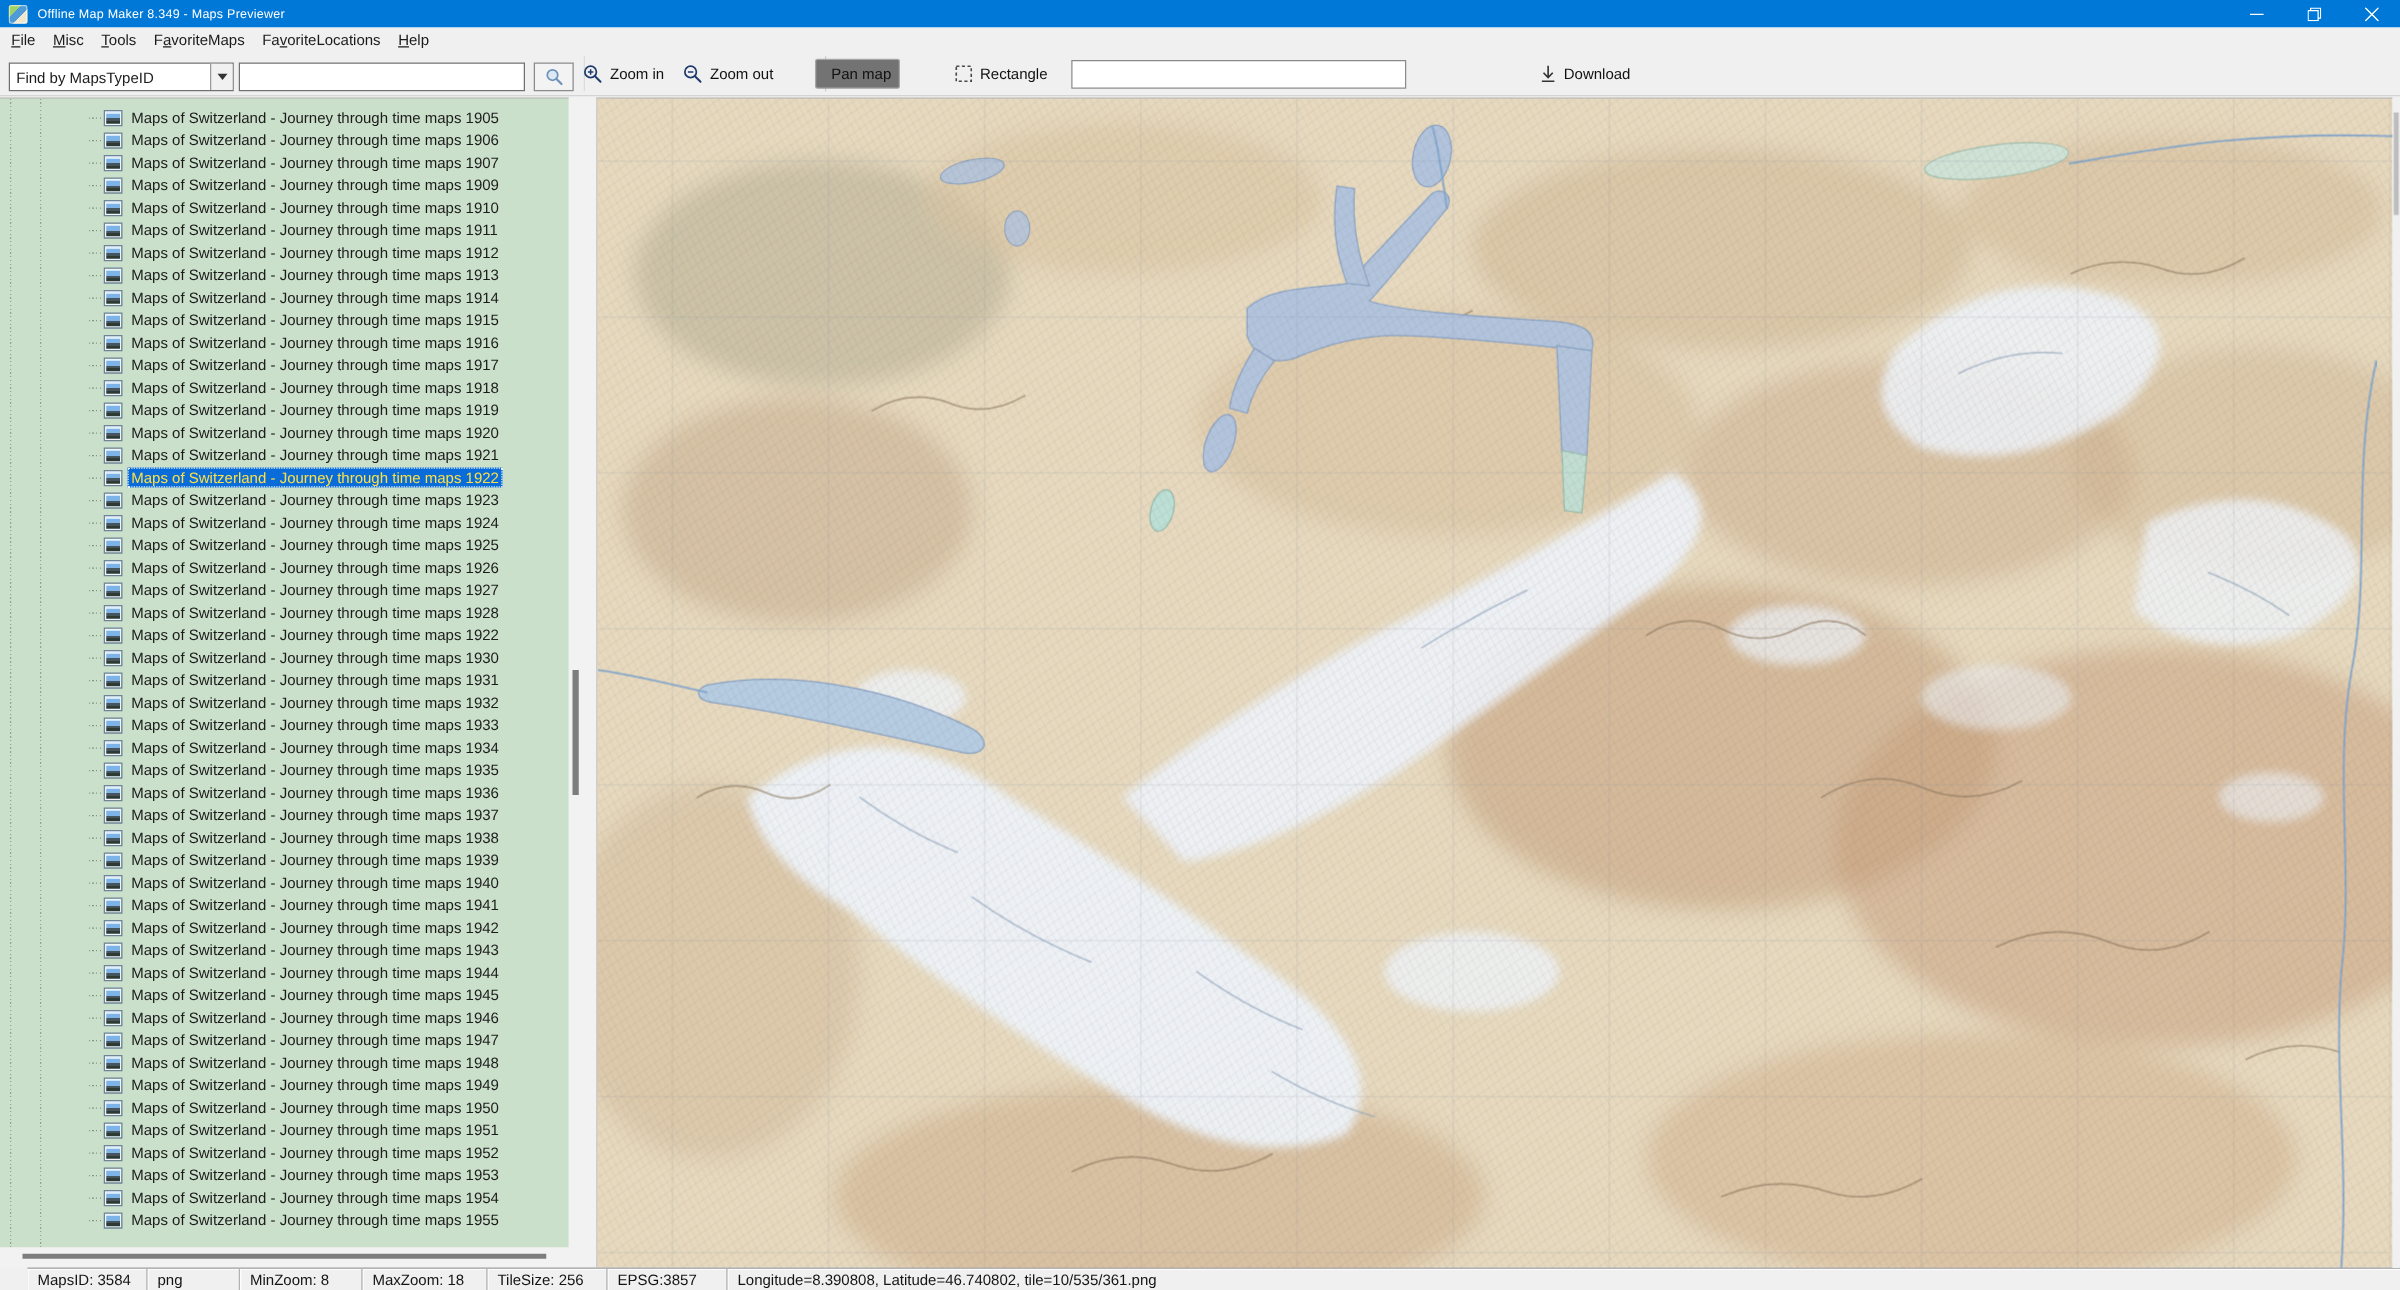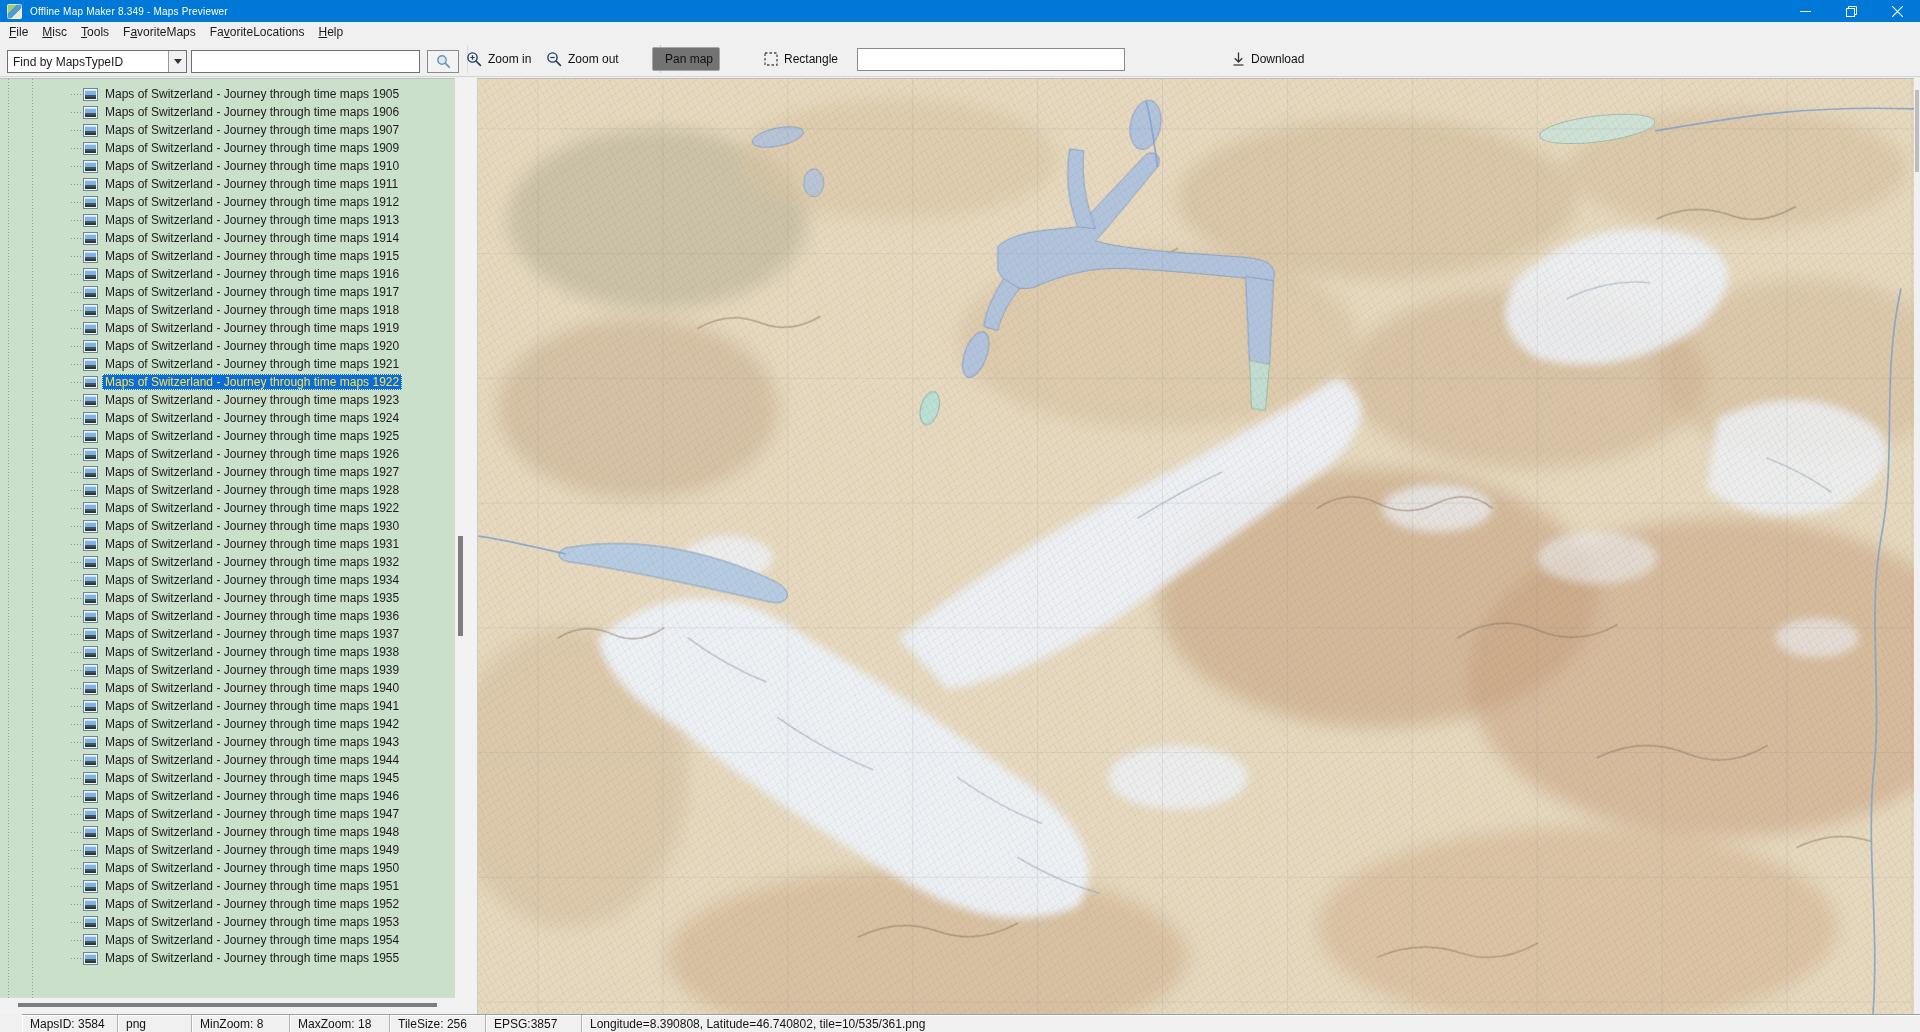--- a/index.html
+++ b/index.html
@@ -285,20 +285,24 @@
         <span class="tree-icon"></span>
         <span class="tree-label">Maps of Switzerland - Journey through time maps 1930</span>
       </div>
       <div class="tree-row">
         <span class="tree-icon"></span>
         <span class="tree-label">Maps of Switzerland - Journey through time maps 1931</span>
       </div>
       <div class="tree-row">
         <span class="tree-icon"></span>
         <span class="tree-label">Maps of Switzerland - Journey through time maps 1932</span>
+      </div>
+      <div class="tree-row">
+        <span class="tree-icon"></span>
+        <span class="tree-label">Maps of Switzerland - Journey through time maps 1933</span>
       </div>
       <div class="tree-row">
         <span class="tree-icon"></span>
         <span class="tree-label">Maps of Switzerland - Journey through time maps 1934</span>
       </div>
       <div class="tree-row">
         <span class="tree-icon"></span>
         <span class="tree-label">Maps of Switzerland - Journey through time maps 1935</span>
       </div>
       <div class="tree-row">

